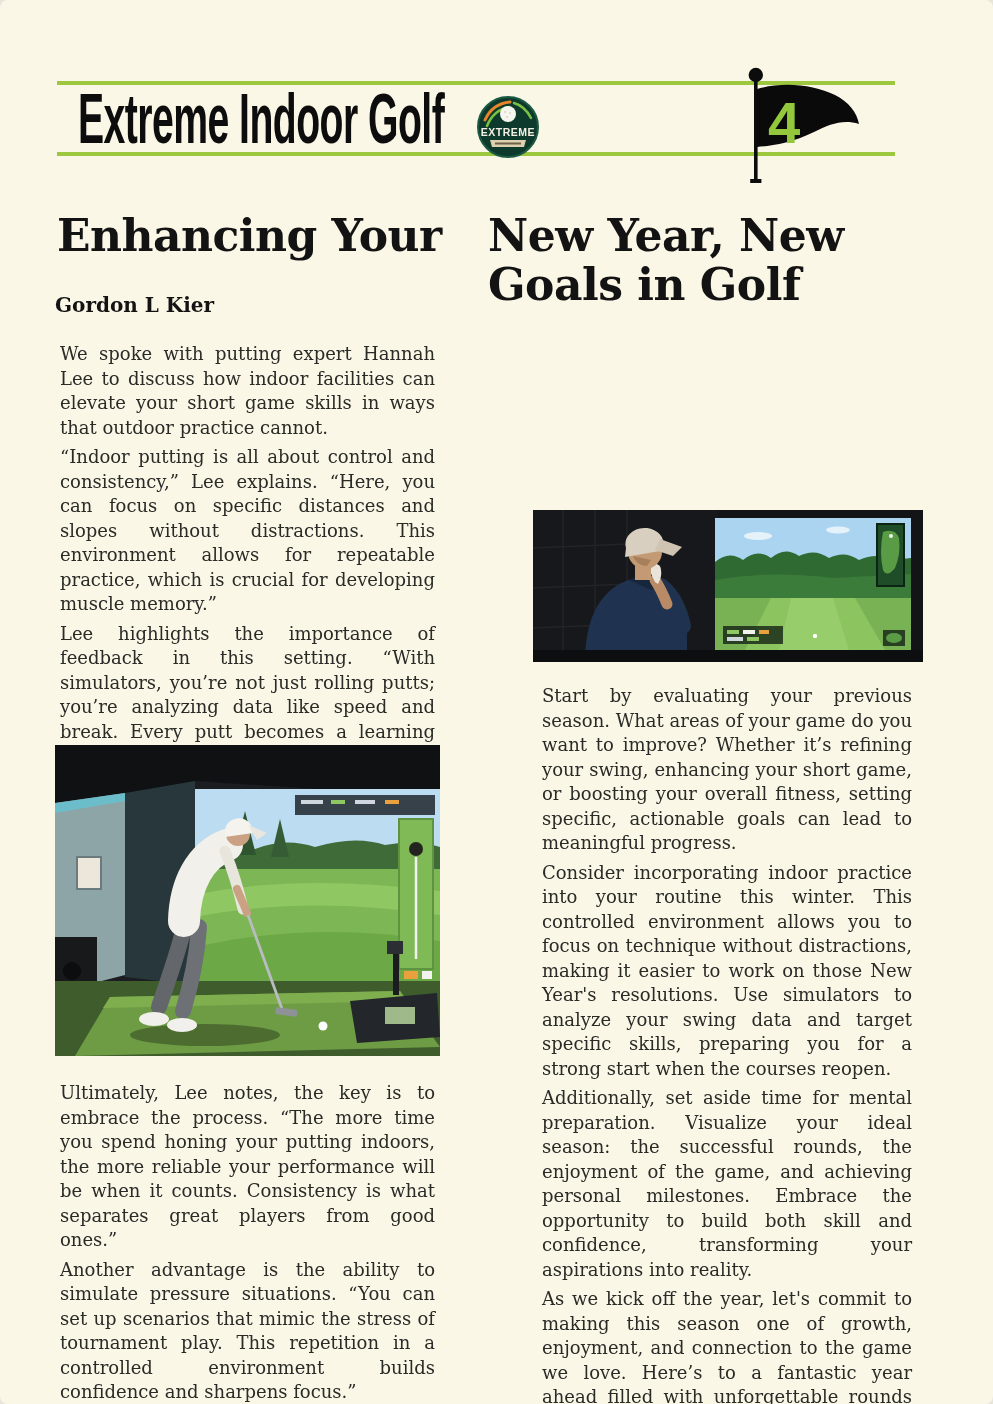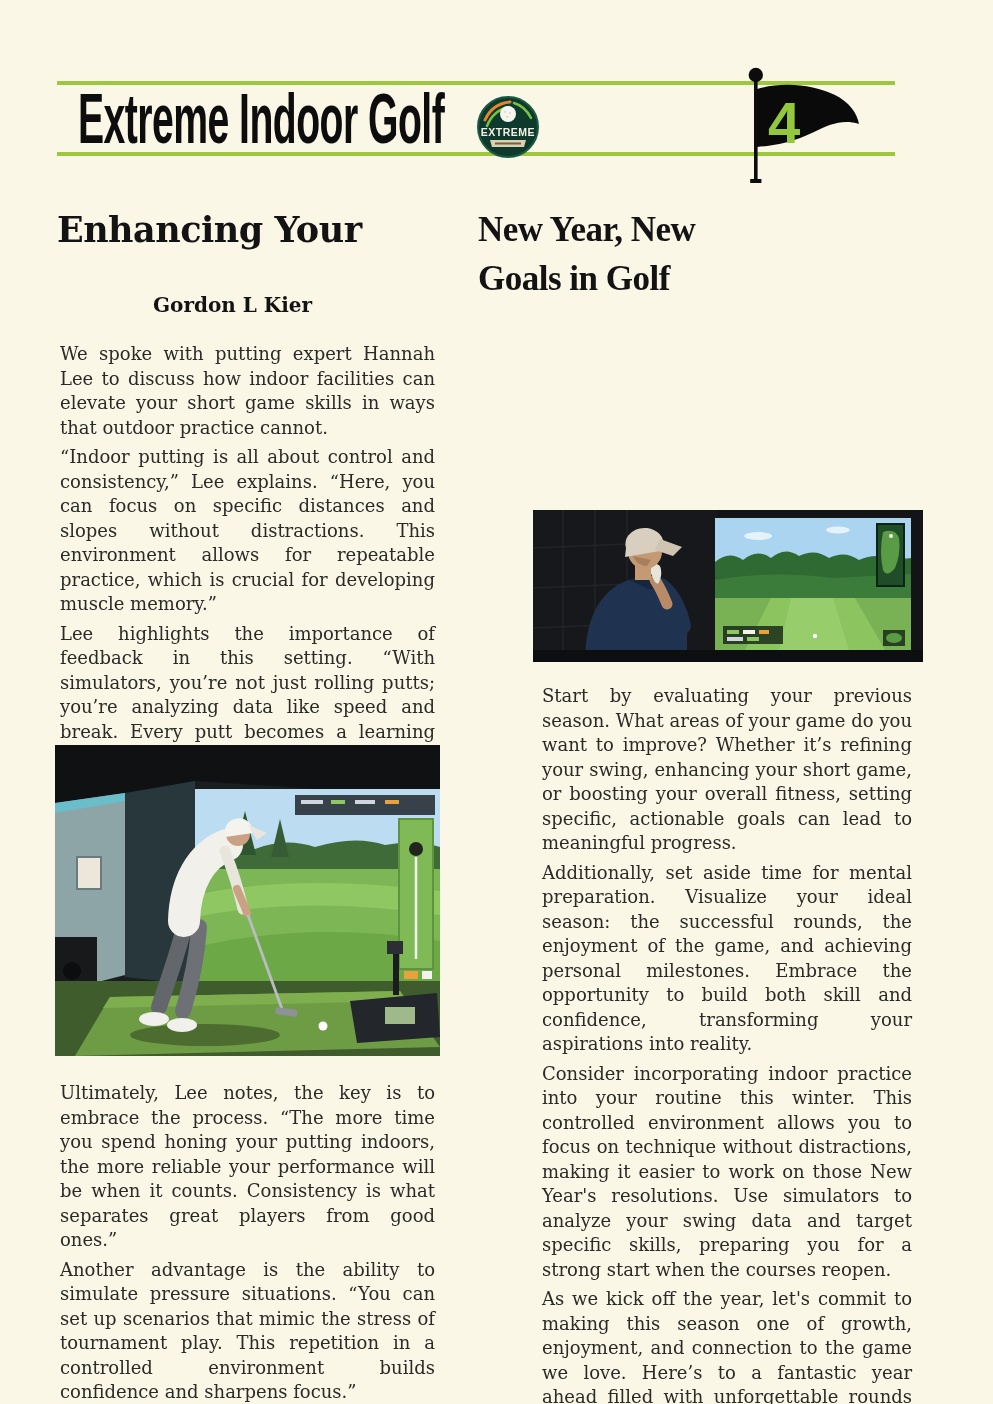--- a/index.html
+++ b/index.html
@@ -3,43 +3,44 @@
 <meta charset="utf-8">
 <style>
   html,body{margin:0;padding:0;background:#e8e6da;}
   .page{
     position:relative;
     width:993px;height:1404px;
     background:#FAF7E7;
     font-family:"DejaVu Serif","Liberation Serif",serif;
     overflow:hidden;
     margin:0 auto;
+    border-radius:8px;
   }
   .rule{position:absolute;height:4px;background:#9CC73E;left:57px;width:838px;}
   .rule-top{top:81px;}
   .rule-bottom{top:152px;}
   .wordmark{
     position:absolute;left:78px;top:84px;
     font-family:"Liberation Sans",sans-serif;
     font-weight:700;font-size:70px;line-height:70px;color:#0d0d0d;
     letter-spacing:-1px;white-space:nowrap;
     transform:scaleX(0.56);transform-origin:left center;
   }
   .logo{position:absolute;left:477px;top:96px;width:62px;height:62px;}
   .flag{position:absolute;left:744px;top:62px;width:140px;height:126px;}
   .article-title{
     position:absolute;top:182px;
-    font-weight:700;font-size:35px;line-height:49px;color:#131313;
+    font-weight:700;font-size:44px;line-height:49px;color:#131313;
     letter-spacing:-0.5px;
   }
   .title-left{left:57px;width:400px;}
-  .title-right{left:478px;width:420px;font-family:Liberation Serif, serif;}
+  .title-right{left:488px;width:420px;}
   .byline{
     position:absolute;top:293px;
-    font-weight:700;font-size:20px;color:#131313;text-align:center;
+    font-weight:700;font-size:20px;color:#131313;text-align:left;
   }
   .byline-left{left:55px;width:355px;}
   .byline-right{left:537px;width:350px;}
   .col{
     position:absolute;
     font-size:18px;line-height:24.5px;color:#2a2a27;
     text-align:justify;
   }
   .col p{margin:5px;}
   .col-left-top{left:55px;top:337px;width:385px;}
@@ -200,18 +201,18 @@
     <rect x="102" y="54" width="16" height="16" fill="#c49a74"></rect>
     <circle cx="112" cy="42" r="17" fill="#c49a74"></circle>
     <path d="M100,46 C102,52 108,56 114,56 L118,50 Z" fill="#a87f5c"></path>
     <path d="M93,38 A19,16 0 0 1 130,30 L133,40 L92,47 Z" fill="#d9cfc0"></path>
     <polygon points="127,29 149,37 140,46 122,40" fill="#cfc4b2"></polygon>
     <rect x="0" y="140" width="390" height="12" fill="#0d0e10"></rect>
   </svg>
 
   <div class="col col-right-bottom">
     <p>Start by evaluating your previous season. What areas of your game do you want to improve? Whether it’s refining your swing, enhancing your short game, or boosting your overall fitness, setting specific, actionable goals can lead to meaningful progress.</p>
+    <p>Consider incorporating indoor practice into your routine this winter. This controlled environment allows you to focus on technique without distractions, making it easier to work on those New Year's resolutions. Use simulators to analyze your swing data and target specific skills, preparing you for a strong start when the courses reopen.</p>
     <p>Additionally, set aside time for mental preparation. Visualize your ideal season: the successful rounds, the enjoyment of the game, and achieving personal milestones. Embrace the opportunity to build both skill and confidence, transforming your aspirations into reality.</p>
-    <p>Consider incorporating indoor practice into your routine this winter. This controlled environment allows you to focus on technique without distractions, making it easier to work on those New Year's resolutions. Use simulators to analyze your swing data and target specific skills, preparing you for a strong start when the courses reopen.</p>
     <p>As we kick off the year, let's commit to making this season one of growth, enjoyment, and connection to the game we love. Here’s to a fantastic year ahead filled with unforgettable rounds and new experiences on the course!</p>
   </div>
 
 </div>
 
 </body></html>

